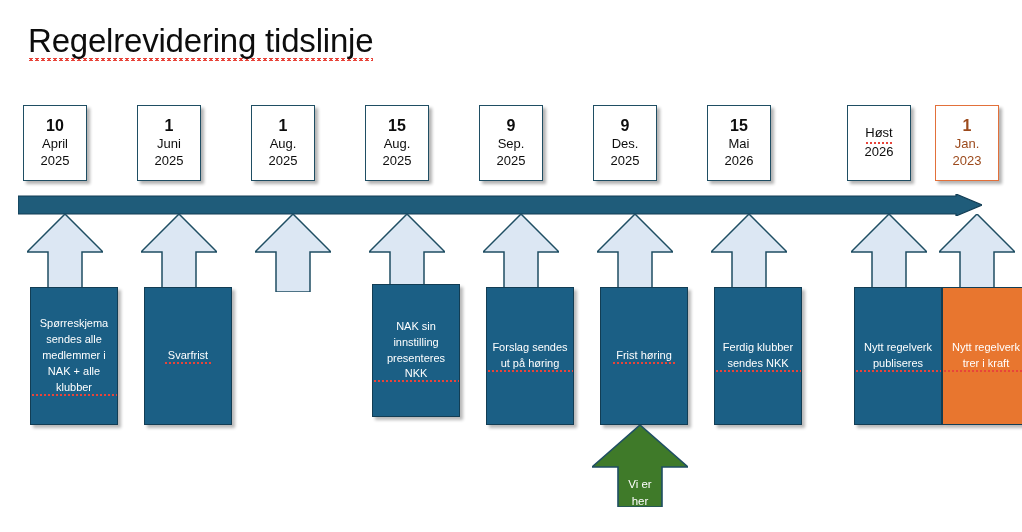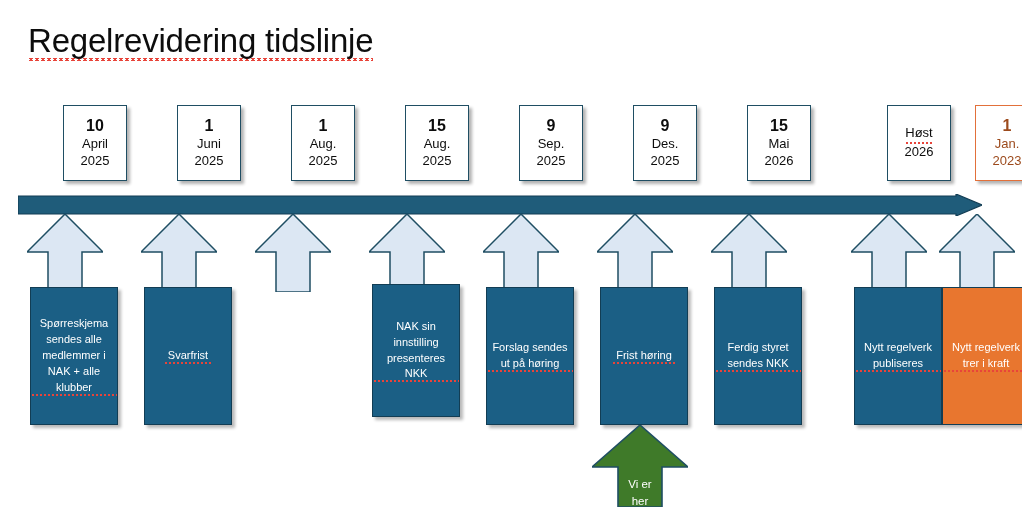--- a/index.html
+++ b/index.html
@@ -71,21 +71,20 @@
     background: #ffffff;
     border: 1.6px solid #1f4e63;
     box-sizing: border-box;
     box-shadow: 3px 3px 3px rgba(0,0,0,0.30);
     display: flex;
     flex-direction: column;
     align-items: center;
     justify-content: center;
     text-align: center;
     color: #0d0d0d;
-    margin-left: 40px;
   }
   .date-card.accent {
     border-color: #e2703a;
     color: #9c4a1c;
   }
   .date-day {
     font-size: 16px;
     font-weight: bold;
     line-height: 1.25;
   }
@@ -265,21 +264,21 @@
         <div class="date-day">15</div>
         <div class="date-month">Mai</div>
         <div class="date-year">2026</div>
       </div>
       <div class="up-arrow">
         <svg width="76" height="78" viewBox="0 0 76 78" xmlns="http://www.w3.org/2000/svg">
           <polygon points="38,0 76,38 55,38 55,78 21,78 21,38 0,38" fill="#dce7f3" stroke="#1f4e63" stroke-width="1.5"></polygon>
         </svg>
       </div>
       <div class="event-box" style="top: 287px; height: 138px;">
-        <div class="event-text squiggle sq-small">Ferdig styret sendes NKK</div>
+        <div class="event-text squiggle sq-small">Ferdig klubber sendes NKK</div>
       </div>
     </div>
     <div class="col" style="left: 832px;">
       <div class="date-card">
         <div class="date-month squiggle sq-small">Høst</div>
         <div class="date-year">2026</div>
       </div>
       <div class="up-arrow">
         <svg width="76" height="78" viewBox="0 0 76 78" xmlns="http://www.w3.org/2000/svg">
           <polygon points="38,0 76,38 55,38 55,78 21,78 21,38 0,38" fill="#dce7f3" stroke="#1f4e63" stroke-width="1.5"></polygon>

